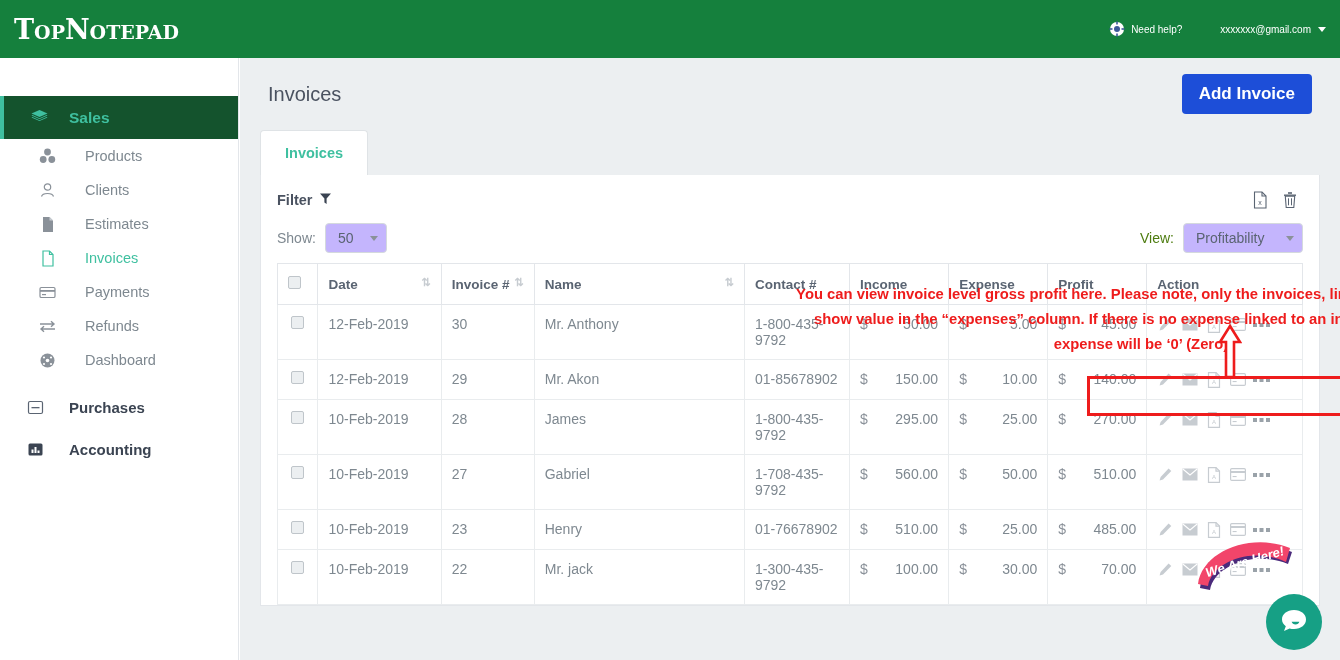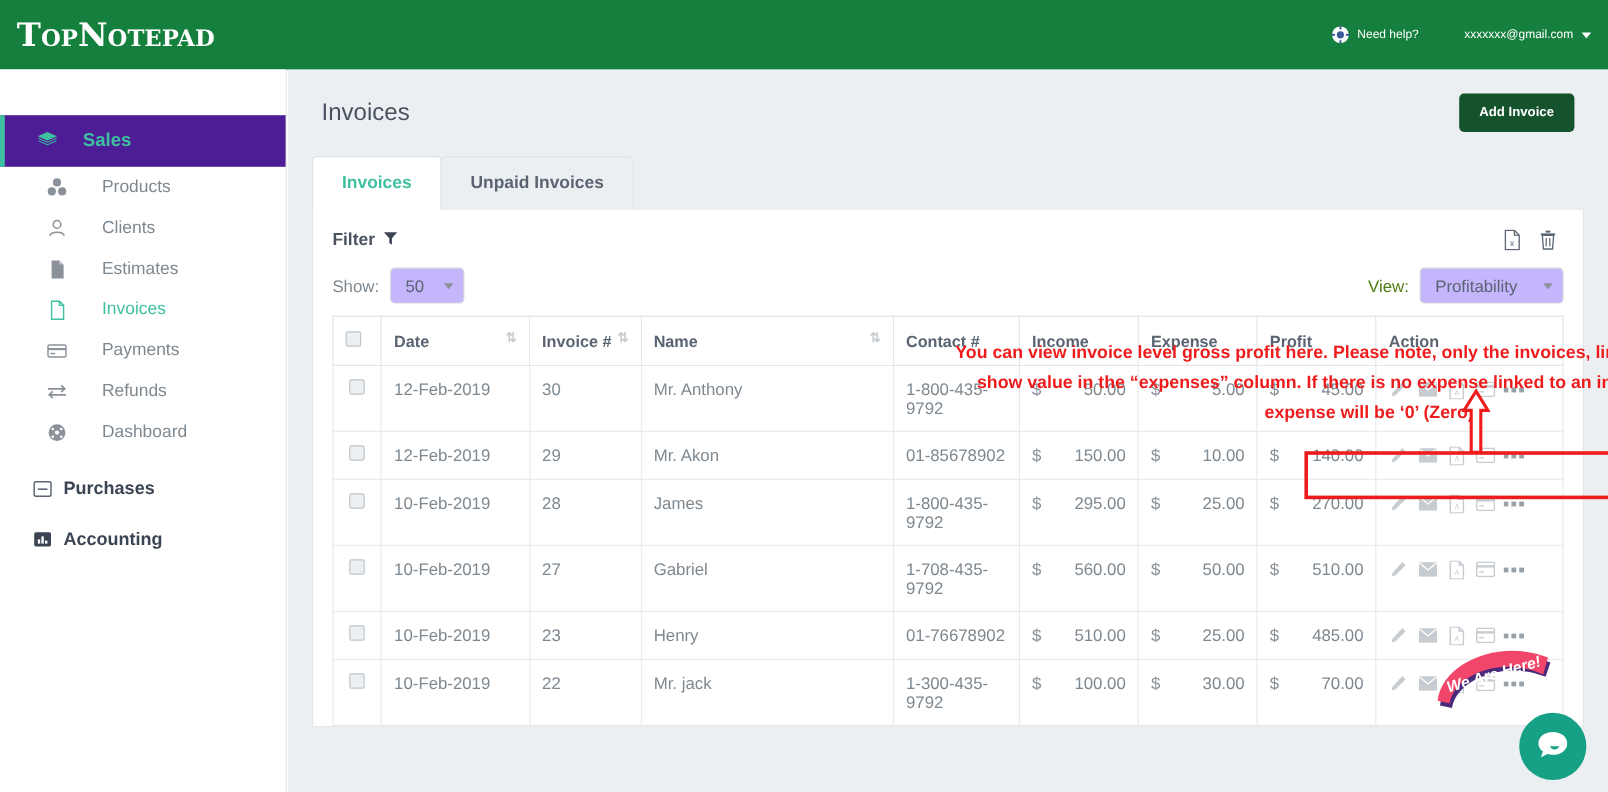--- a/index.html
+++ b/index.html
@@ -57,21 +57,21 @@
   .sidebar {
     position: absolute; top: 58px; left: 0;
     width: 239px; height: 602px;
     background: #ffffff;
     border-right: 1px solid #e3e6ea;
   }
   .sidebar-top-gap { height: 38px; background:#fff; }
   .side-group-head {
     height: 43px;
     display: flex; align-items: center;
-    background: #4c1d95;
+    background: #14532d;
     border-left: 4px solid #3fc0a0;
     padding-left: 26px;
     gap: 20px;
   }
   .side-group-head .glabel {
     color: #3fc0a0; font-weight: bold; font-size: 15.5px;
   }
   .side-item {
     height: 34px;
     display: flex; align-items: center;
@@ -79,42 +79,42 @@
     gap: 28px;
     cursor: pointer;
   }
   .side-item .ilabel {
     color: #7e8890; font-size: 14.5px;
   }
   .side-item.active .ilabel { color: #3fc0a0; }
   .side-icon { width: 19px; height: 19px; display:flex; align-items:center; justify-content:center; flex:none; }
   .side-section {
     height: 42px; display:flex; align-items:center;
-    padding-left: 26px; gap: 8px; cursor:pointer;
+    padding-left: 26px; gap: 24px; cursor:pointer;
   }
   .side-section .slabel { color:#3b4452; font-weight:bold; font-size:15px; }
   .spacer-sm { height: 9px; }
 
   
   .main {
     position: absolute; top: 58px; left: 240px;
     width: 1100px; height: 602px;
     background: #eceff1;
     overflow: hidden;
   }
   .page-head {
     height: 72px; display:flex; align-items:center;
     padding: 0 28px 0 28px;
   }
   .page-title { font-size: 20px; color: #4a5260; }
   .btn-add {
     margin-left: auto;
-    background: #14532d;
+    background: #1d4ed8;
     color: #fff; border: none;
-    font-size: 11px; font-weight: bold;
+    font-size: 17px; font-weight: bold;
     padding: 10px 17px;
     border-radius: 4px;
     cursor: pointer;
   }
 
   
   .tabs {
     display: flex; padding-left: 20px;
     align-items: flex-end;
   }
@@ -400,21 +400,20 @@
 
 <div class="main">
 
   <div class="page-head">
     <div class="page-title">Invoices</div>
     <button class="btn-add">Add Invoice</button>
   </div>
 
   <div class="tabs">
     <div class="tab active">Invoices</div>
-    <div class="tab">Unpaid Invoices</div>
   </div>
 
   <div class="panel">
 
     <div class="filter-row">
       <div class="filter-label">
         <span>Filter</span>
         <span>
           <svg width="13" height="13" viewBox="0 0 13 13">
               <path d="M1 1.5 L12 1.5 L7.6 6.6 L7.6 12 L5.4 10.6 L5.4 6.6 Z" fill="#3b4452"></path>

